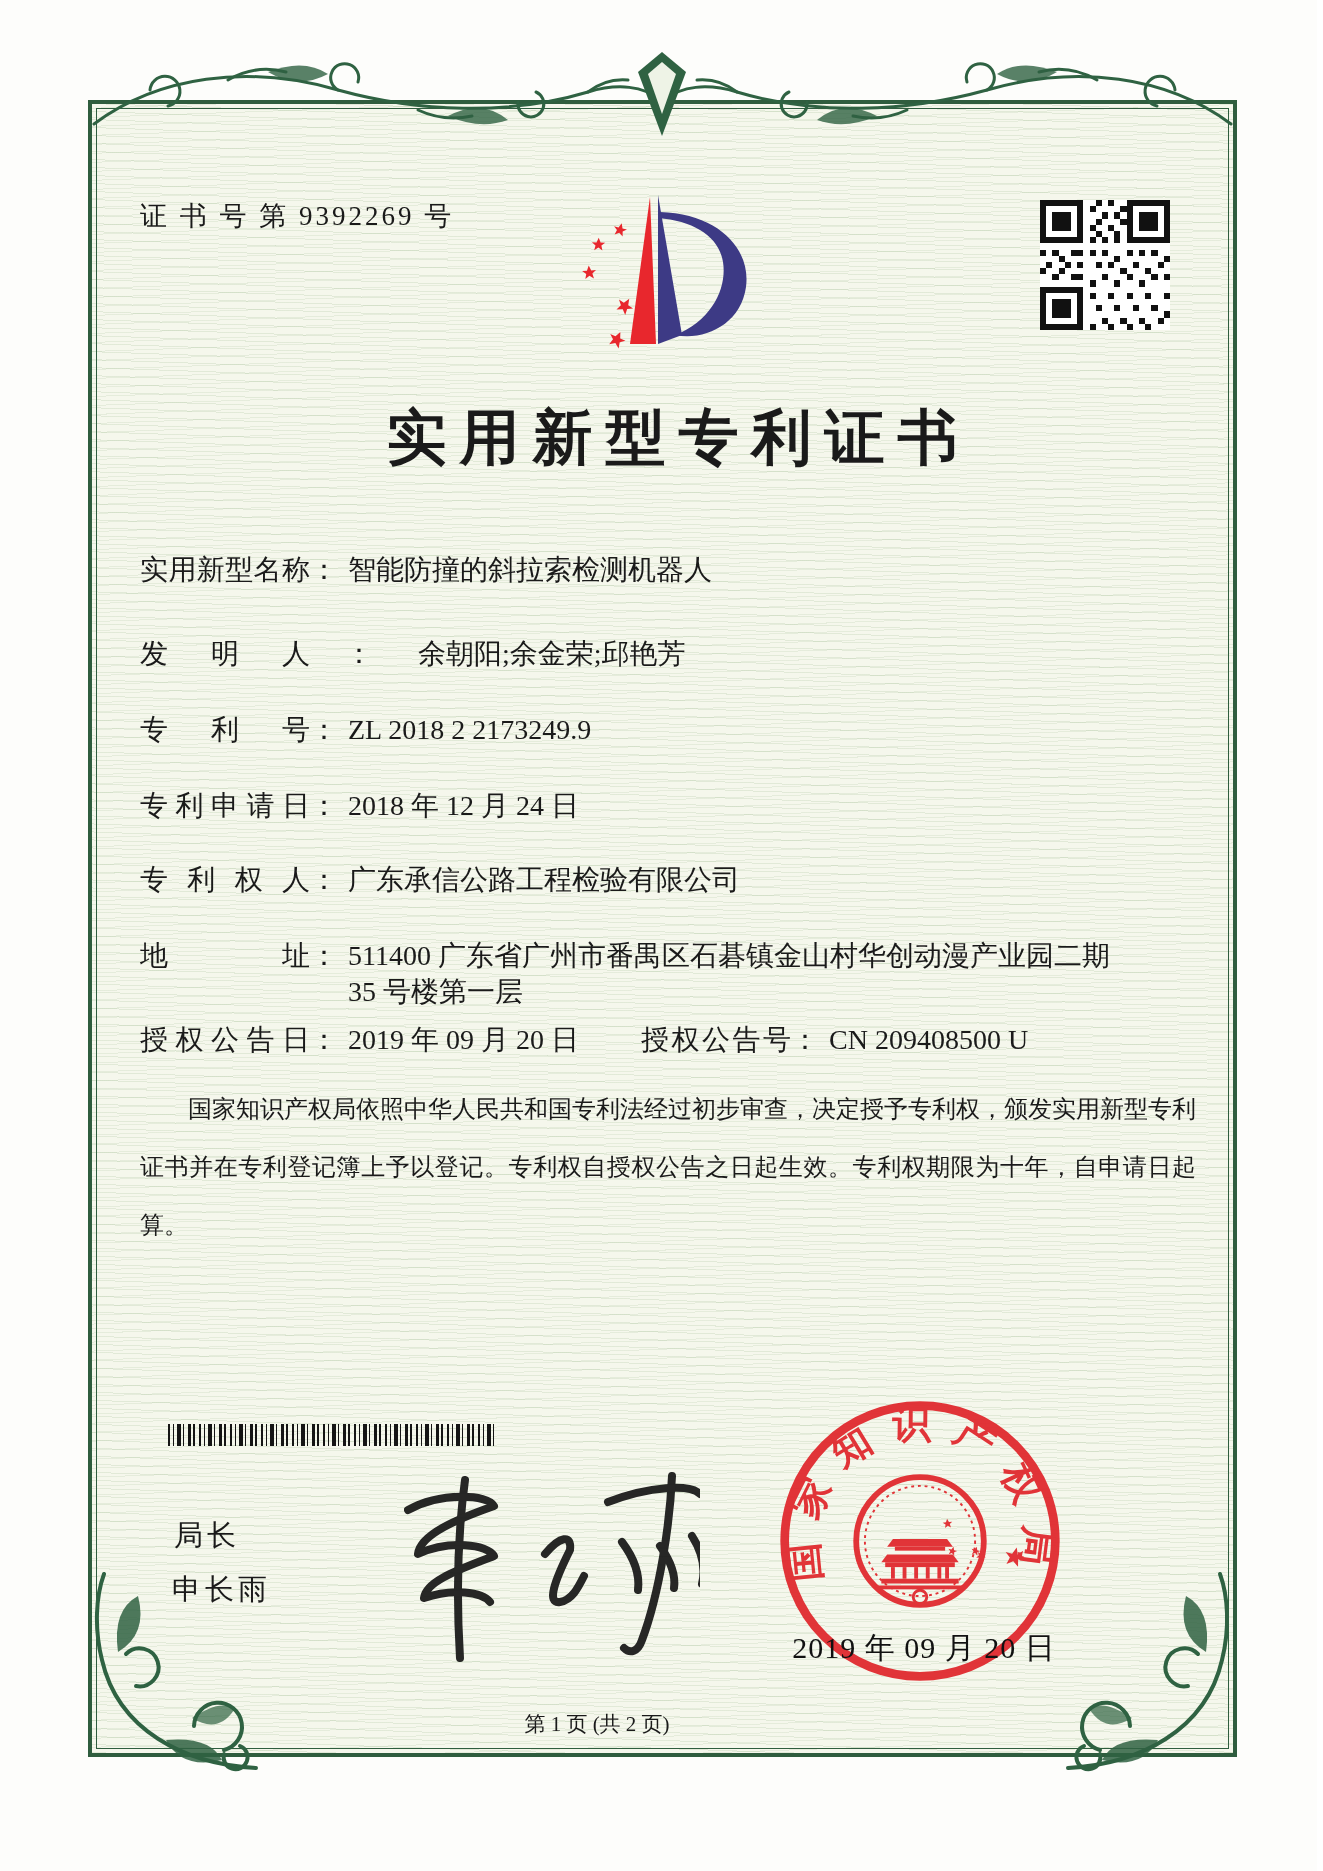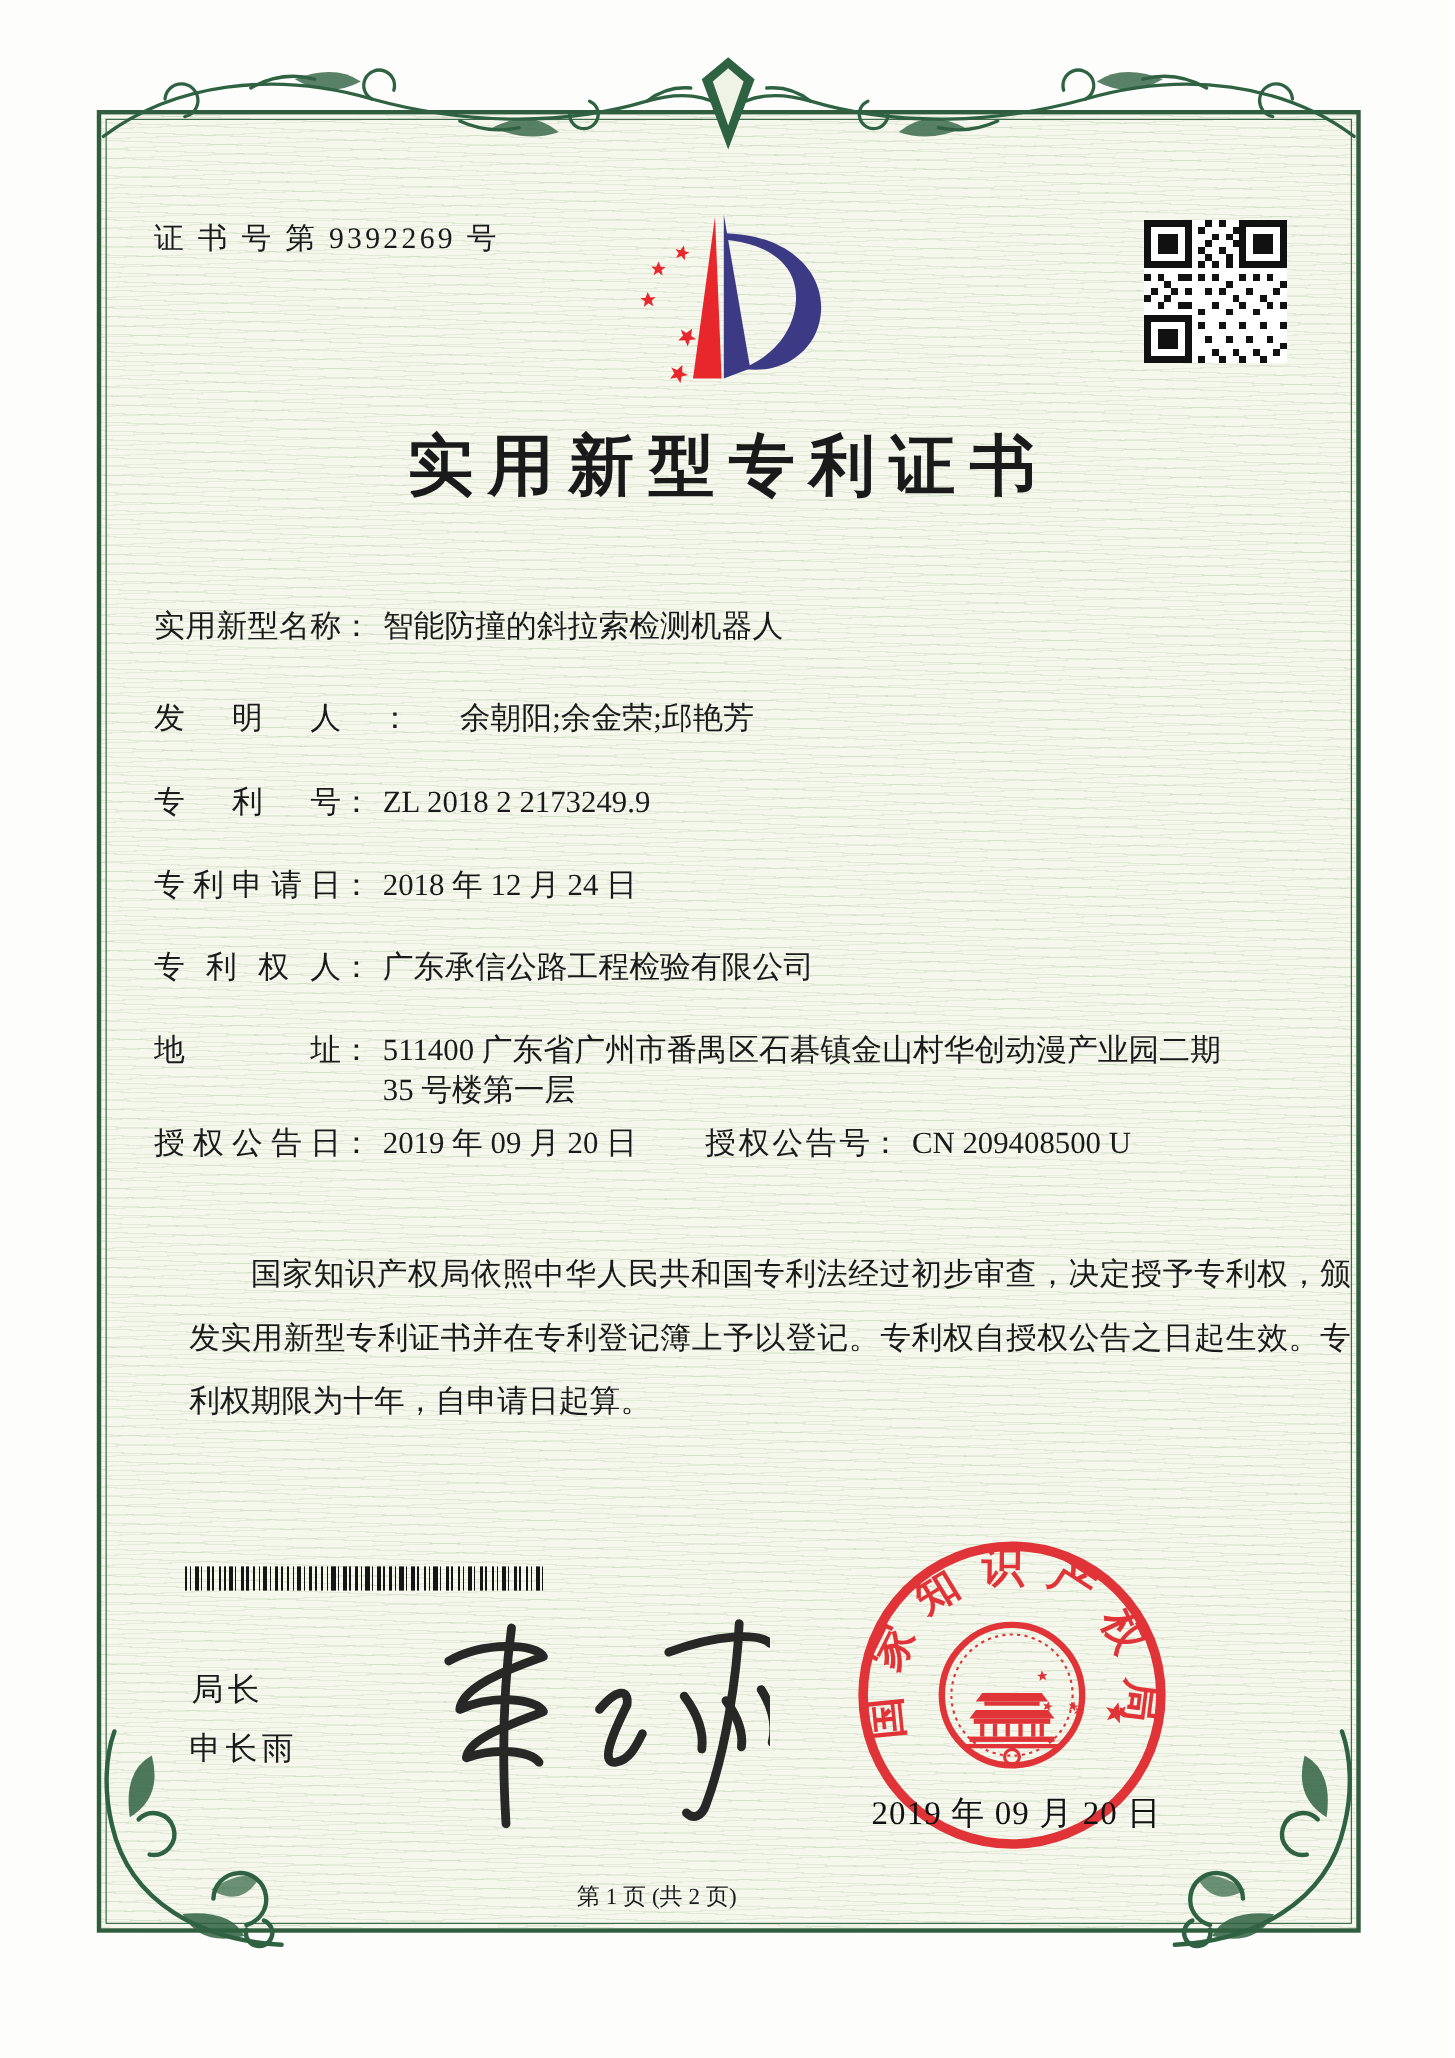--- a/index.html
+++ b/index.html
@@ -16,36 +16,36 @@
       repeating-linear-gradient(-2deg, rgba(146,178,132,0.16) 0 1px, transparent 1px 9px),
       #f5f7ec;
   }
   .frame-inner{position:absolute;inset:4px;border:1.5px solid #2f5d3e;pointer-events:none;}
   .ornament{position:absolute;pointer-events:none;}
   
   .cert-no{position:absolute;left:140px;top:198px;font-size:27px;letter-spacing:3px;}
   .logo{position:absolute;left:555px;top:192px;}
   .qr{position:absolute;left:1040px;top:200px;width:130px;height:130px;}
   .title{
-    position:absolute;left:88px;top:384px;width:1149px;text-align:center;
-    font-size:60px;font-weight:700;letter-spacing:13px;
+    position:absolute;left:88px;top:398px;width:1149px;text-align:center;
+    font-size:60px;font-weight:700;letter-spacing:13px;padding-left:16px;
   }
   
   .fields{position:absolute;left:140px;top:552px;width:1060px;font-size:28px;line-height:36px;}
   .field-row{display:flex;align-items:flex-start;}
   .flabel{display:inline-block;width:170px;text-align:justify;text-align-last:justify;flex:0 0 170px;}
   .fcolon{flex:0 0 auto;margin-right:10px;}
   .fvalue{flex:1 1 auto;}
   .mb1{margin-bottom:48px;} .mb2{margin-bottom:40px;gap:35px;} .mb3{margin-bottom:40px;}
   .mb4{margin-bottom:38px;} .mb5{margin-bottom:40px;} .mb6{margin-bottom:12px;}
   .addr-value{max-width:770px;}
   .grant-pair2{margin-left:62px;display:flex;}
   .grant-pair2 .flabel{width:150px;flex:0 0 150px;}
   
-  .paras{position:absolute;left:140px;top:1130px;width:1056px;font-size:28px;line-height:58px;text-align:justify;margin-left:32px;}
+  .paras{position:absolute;left:140px;top:1080px;width:1056px;font-size:24px;line-height:58px;text-align:justify;}
   .paras p{margin:0;text-indent:2em;}
   
   .barcode{
     position:absolute;left:168px;top:1424px;width:330px;height:22px;
     background:repeating-linear-gradient(90deg,
       #151515 0 2px, transparent 2px 5px,
       #151515 5px 6px, transparent 6px 9px,
       #151515 9px 13px, transparent 13px 15px,
       #151515 15px 16px, transparent 16px 20px,
       #151515 20px 23px, transparent 23px 25px,

